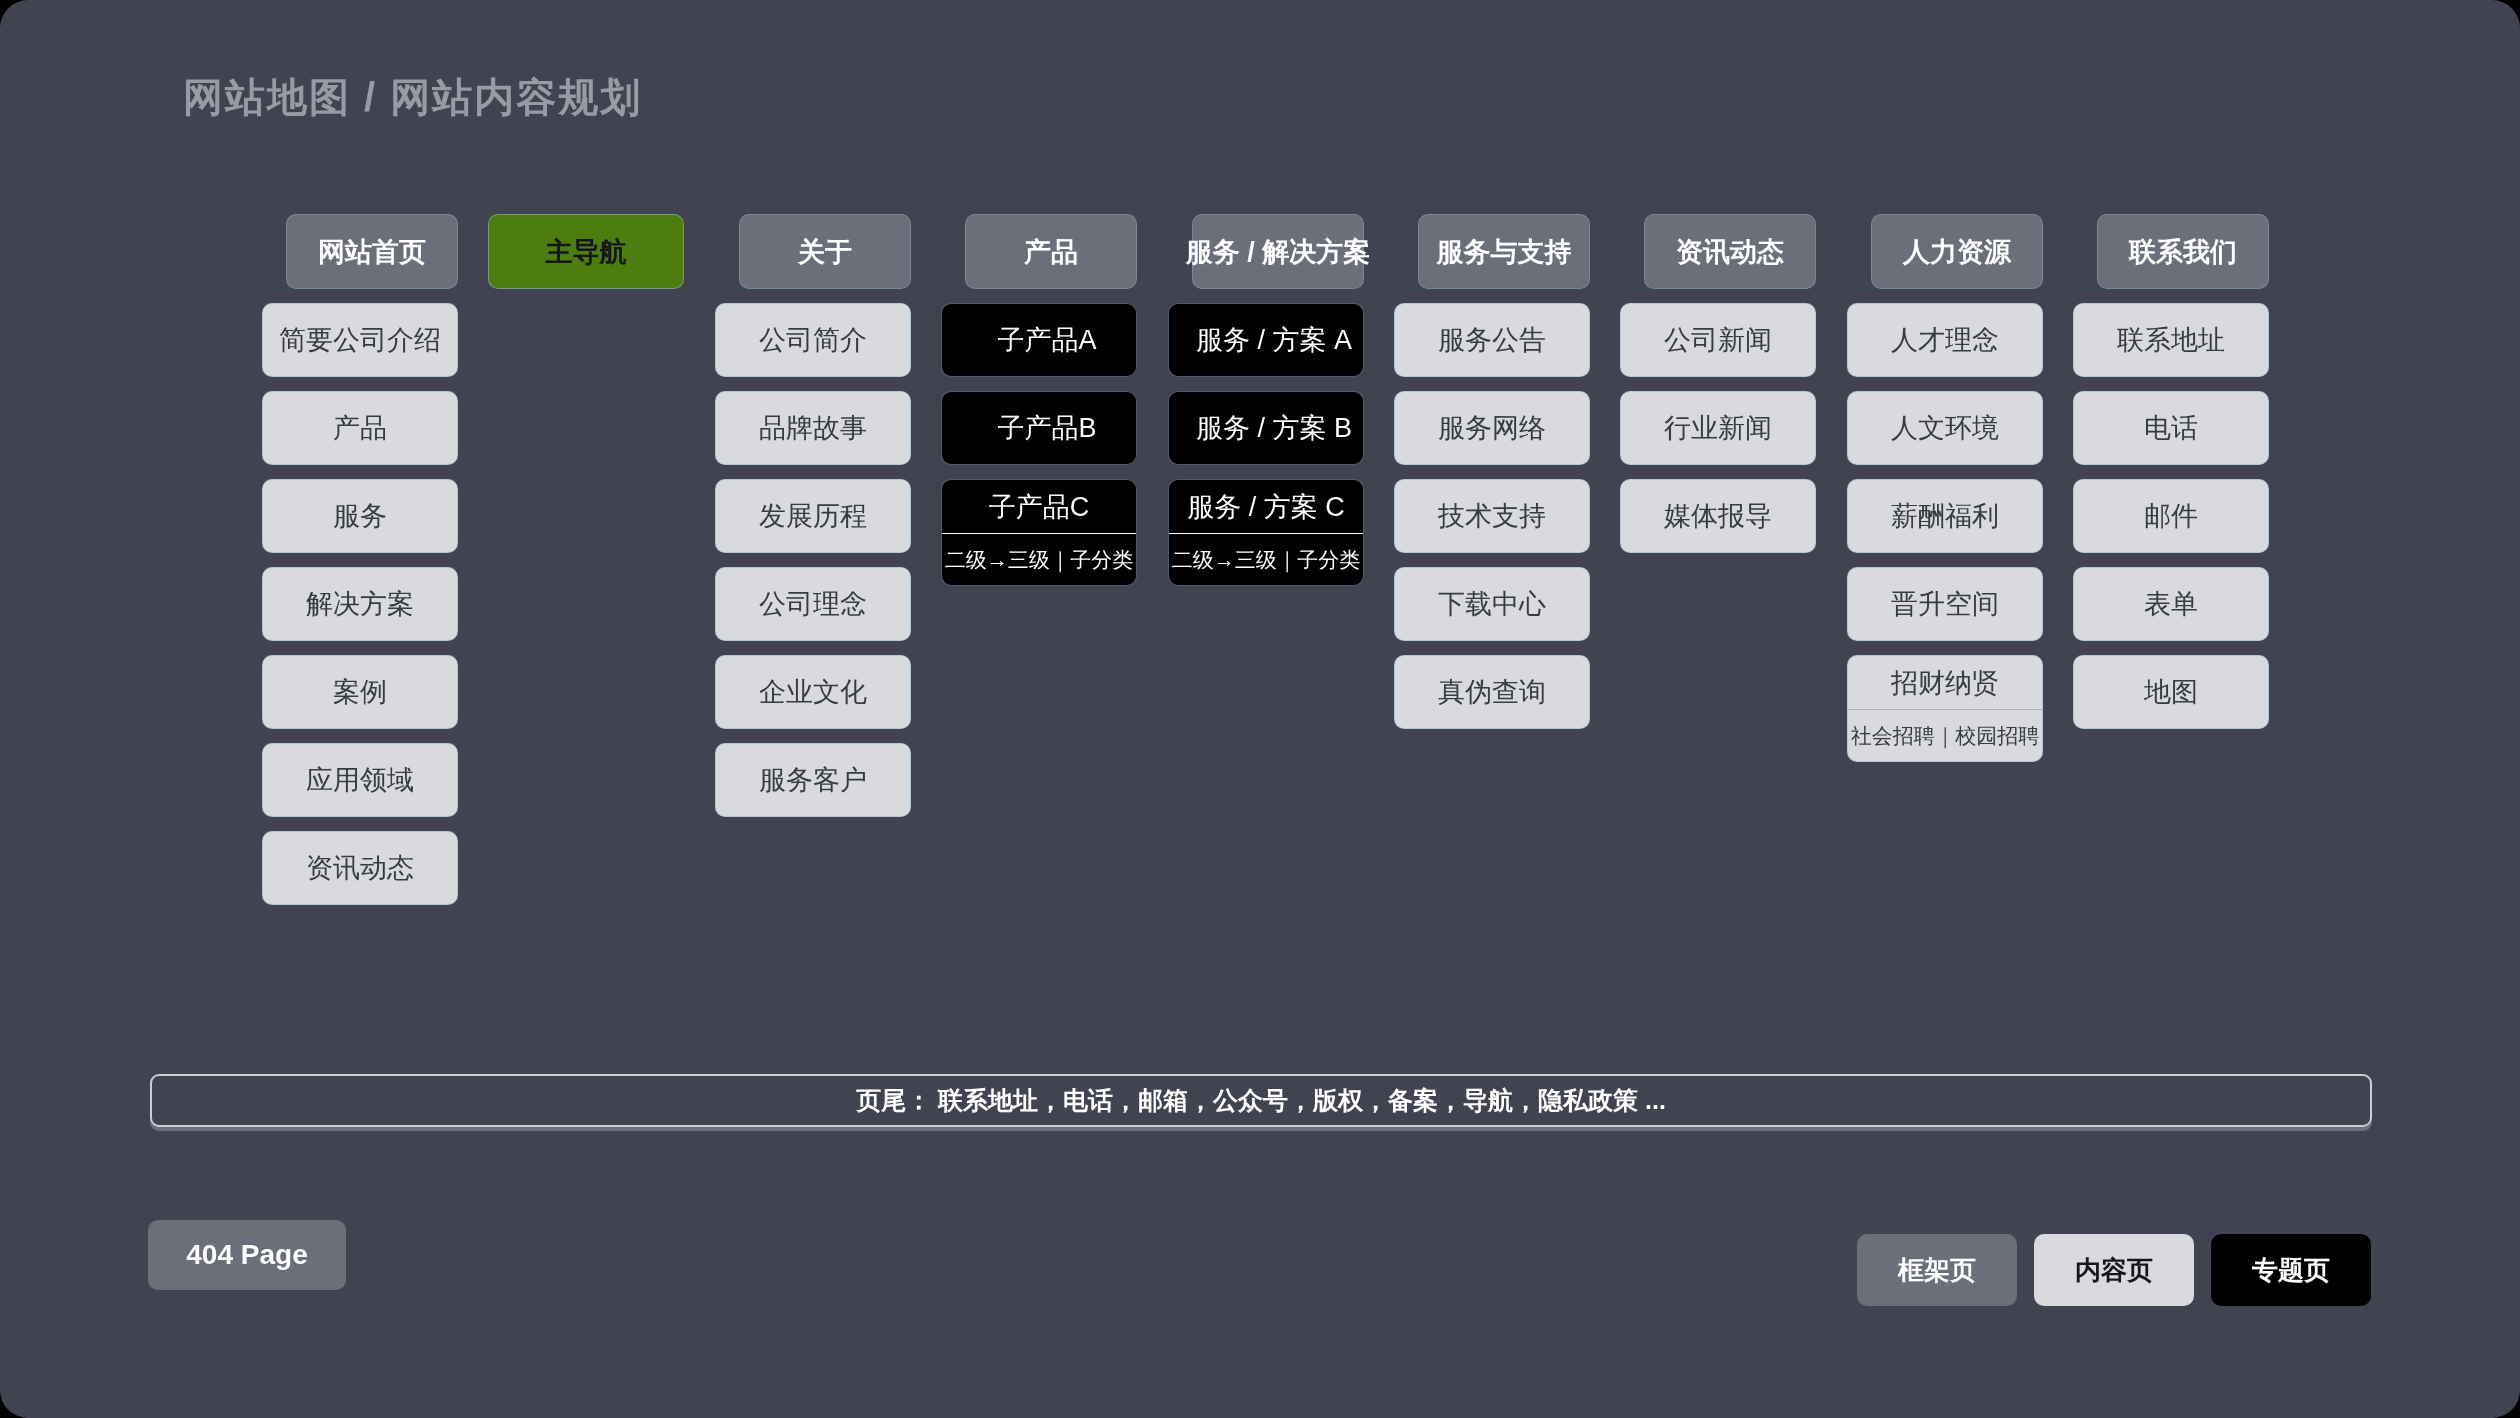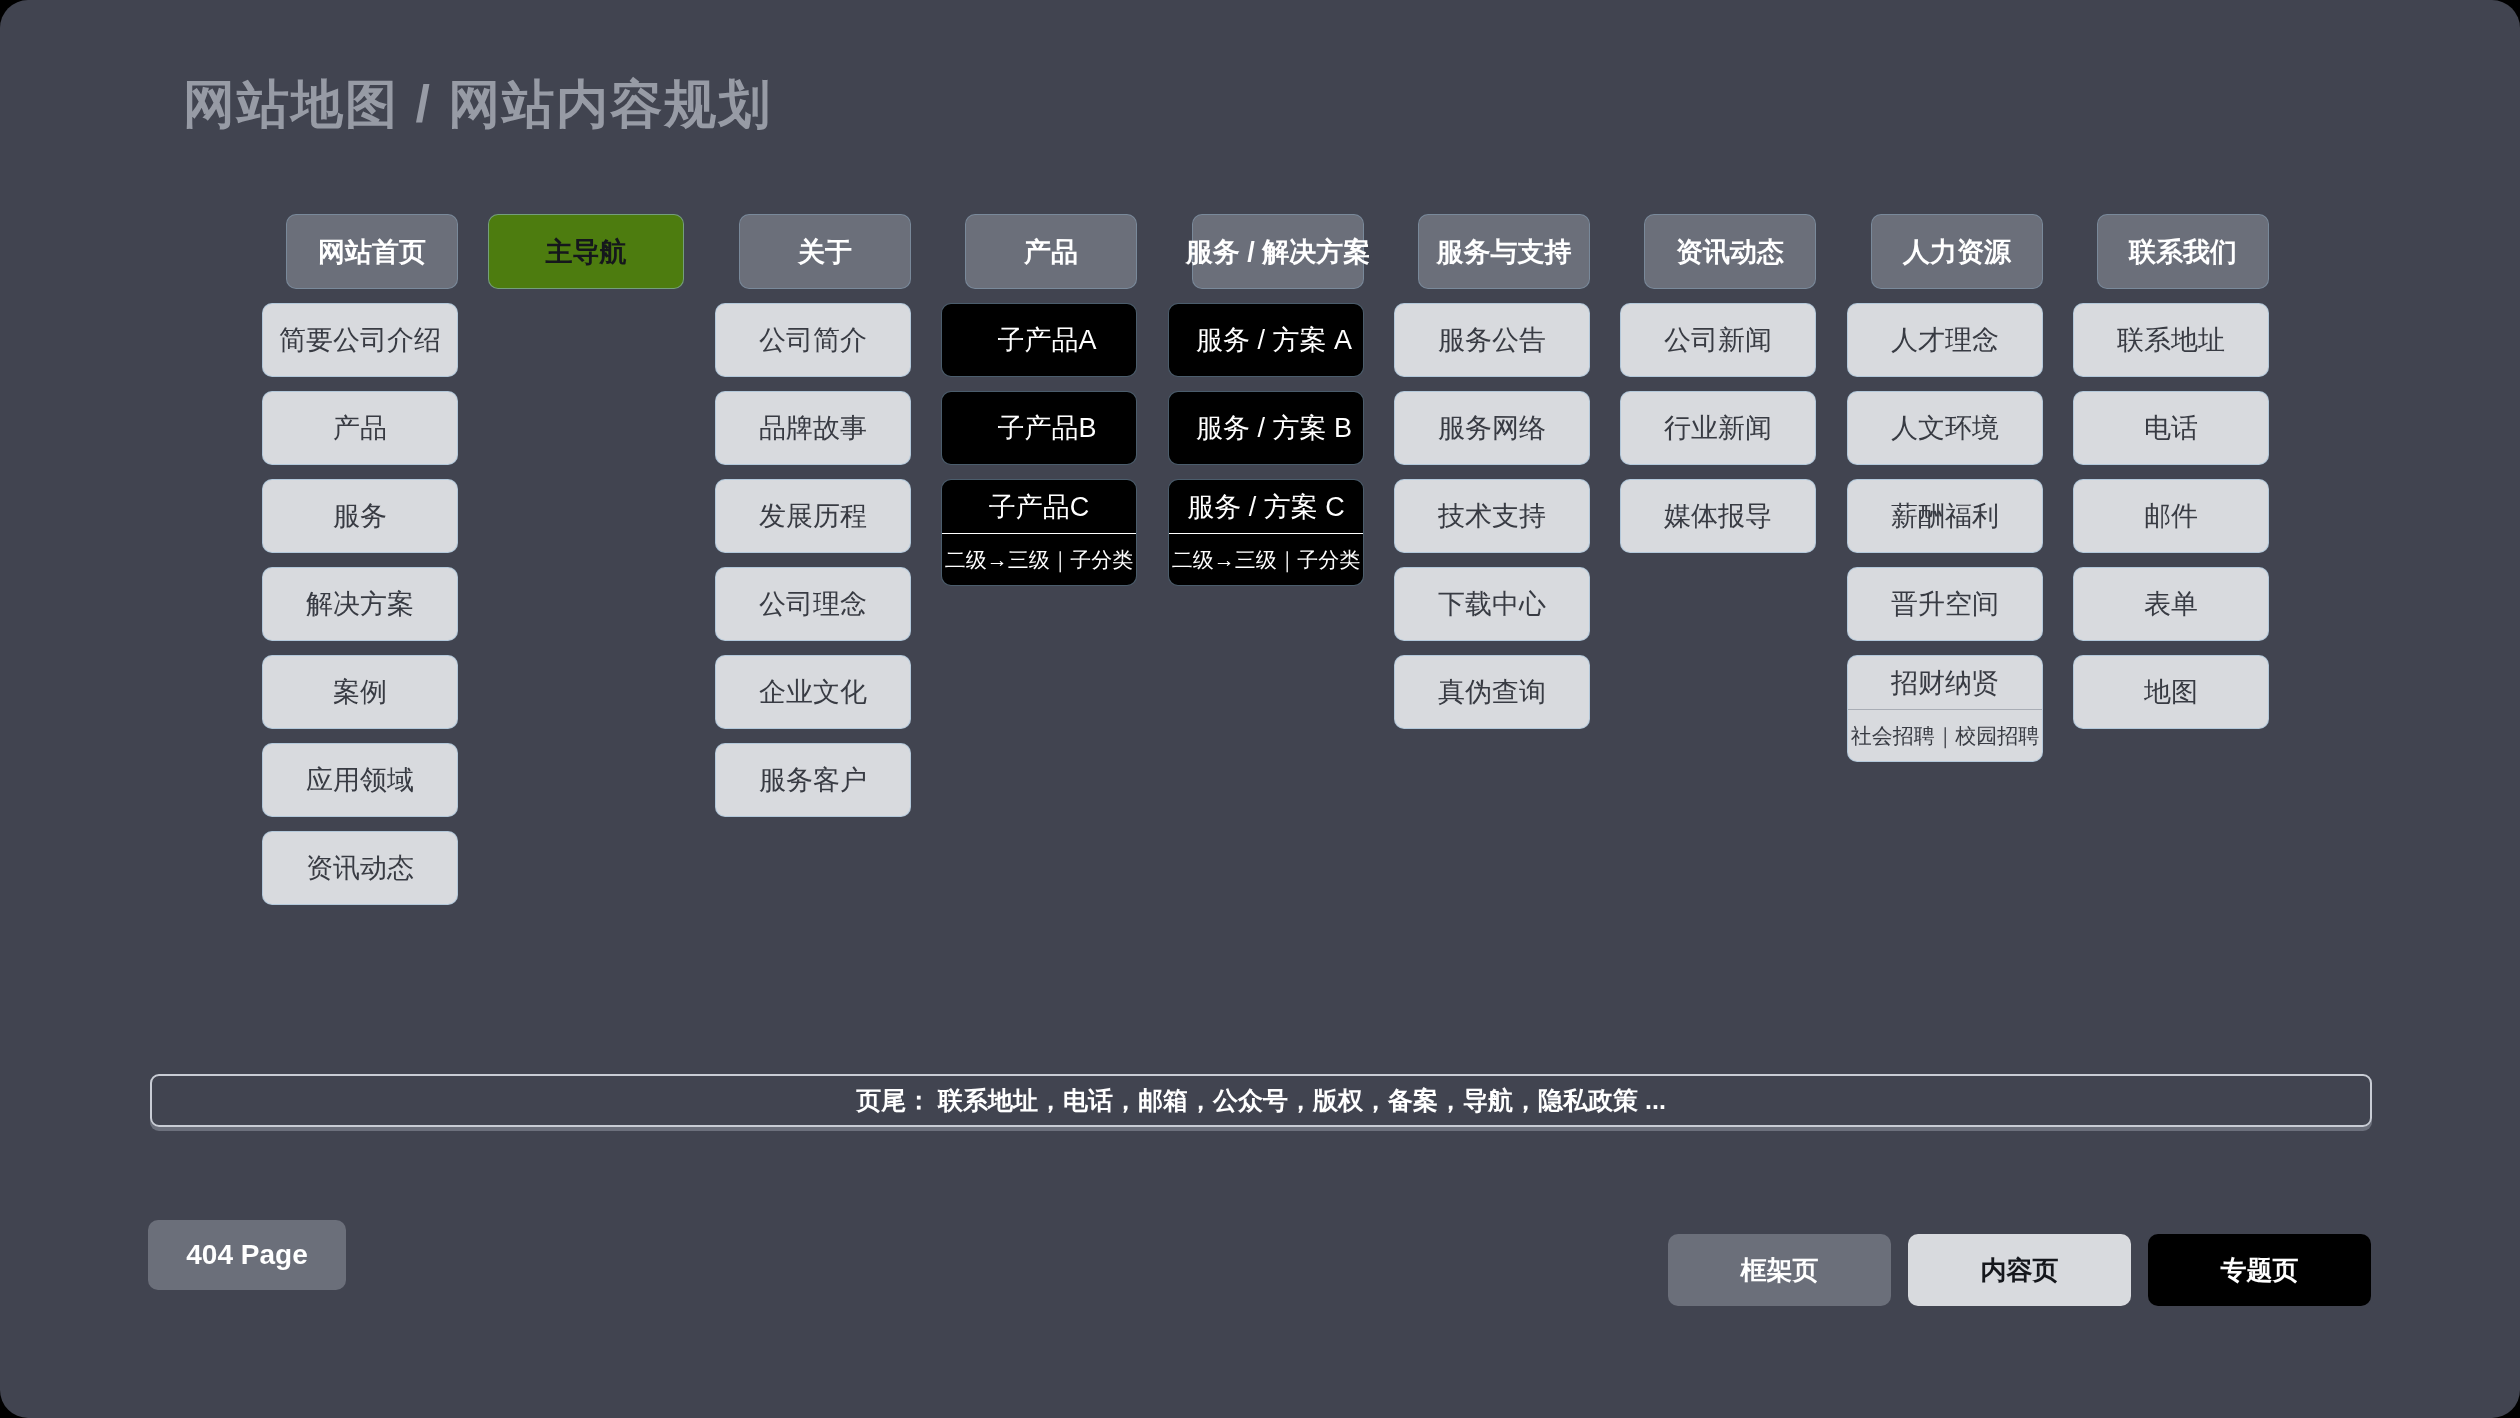--- a/index.html
+++ b/index.html
@@ -6,21 +6,21 @@
   body {
     width:2520px; height:1418px; position:relative;
     font-family:"Liberation Sans","DejaVu Sans",sans-serif;
   }
   .canvas {
     position:absolute; left:0; top:0; width:2520px; height:1418px;
     background:#414450; border-radius:28px; overflow:hidden;
   }
   .title {
     position:absolute; left:183px; top:70px;
-    font-size:52px; font-weight:600; color:#979ba5; letter-spacing:2px;
+    font-size:40px; font-weight:600; color:#979ba5; letter-spacing:2px;
     white-space:nowrap;
   }
   .col {
     position:absolute; top:214px; width:196px;
     display:flex; flex-direction:column; gap:14px;
   }
   .box {
     box-sizing:border-box; height:74px; border-radius:10px;
     display:flex; align-items:center; justify-content:center;
     font-size:27px; text-align:center; white-space:nowrap;
@@ -62,21 +62,21 @@
   .btn-404 {
     position:absolute; left:148px; top:1220px; width:198px; height:70px;
     background:#6b6f7a; border-radius:10px; color:#ffffff;
     font-weight:700; font-size:28px;
     display:flex; align-items:center; justify-content:center;
   }
   .legend {
     position:absolute; top:1234px; right:149px; display:flex; gap:17px;
   }
   .legend .btn {
-    width:223px; height:72px; border-radius:10px;
+    width:160px; height:72px; border-radius:10px;
     display:flex; align-items:center; justify-content:center;
     font-size:26px; font-weight:700;
   }
   .btn.frame   { background:#6b6f7a; color:#ffffff; }
   .btn.content { background:#d8dade; color:#15171c; }
   .btn.special { background:#000000; color:#ffffff; }
 </style>
 </head>
 <body>
 

